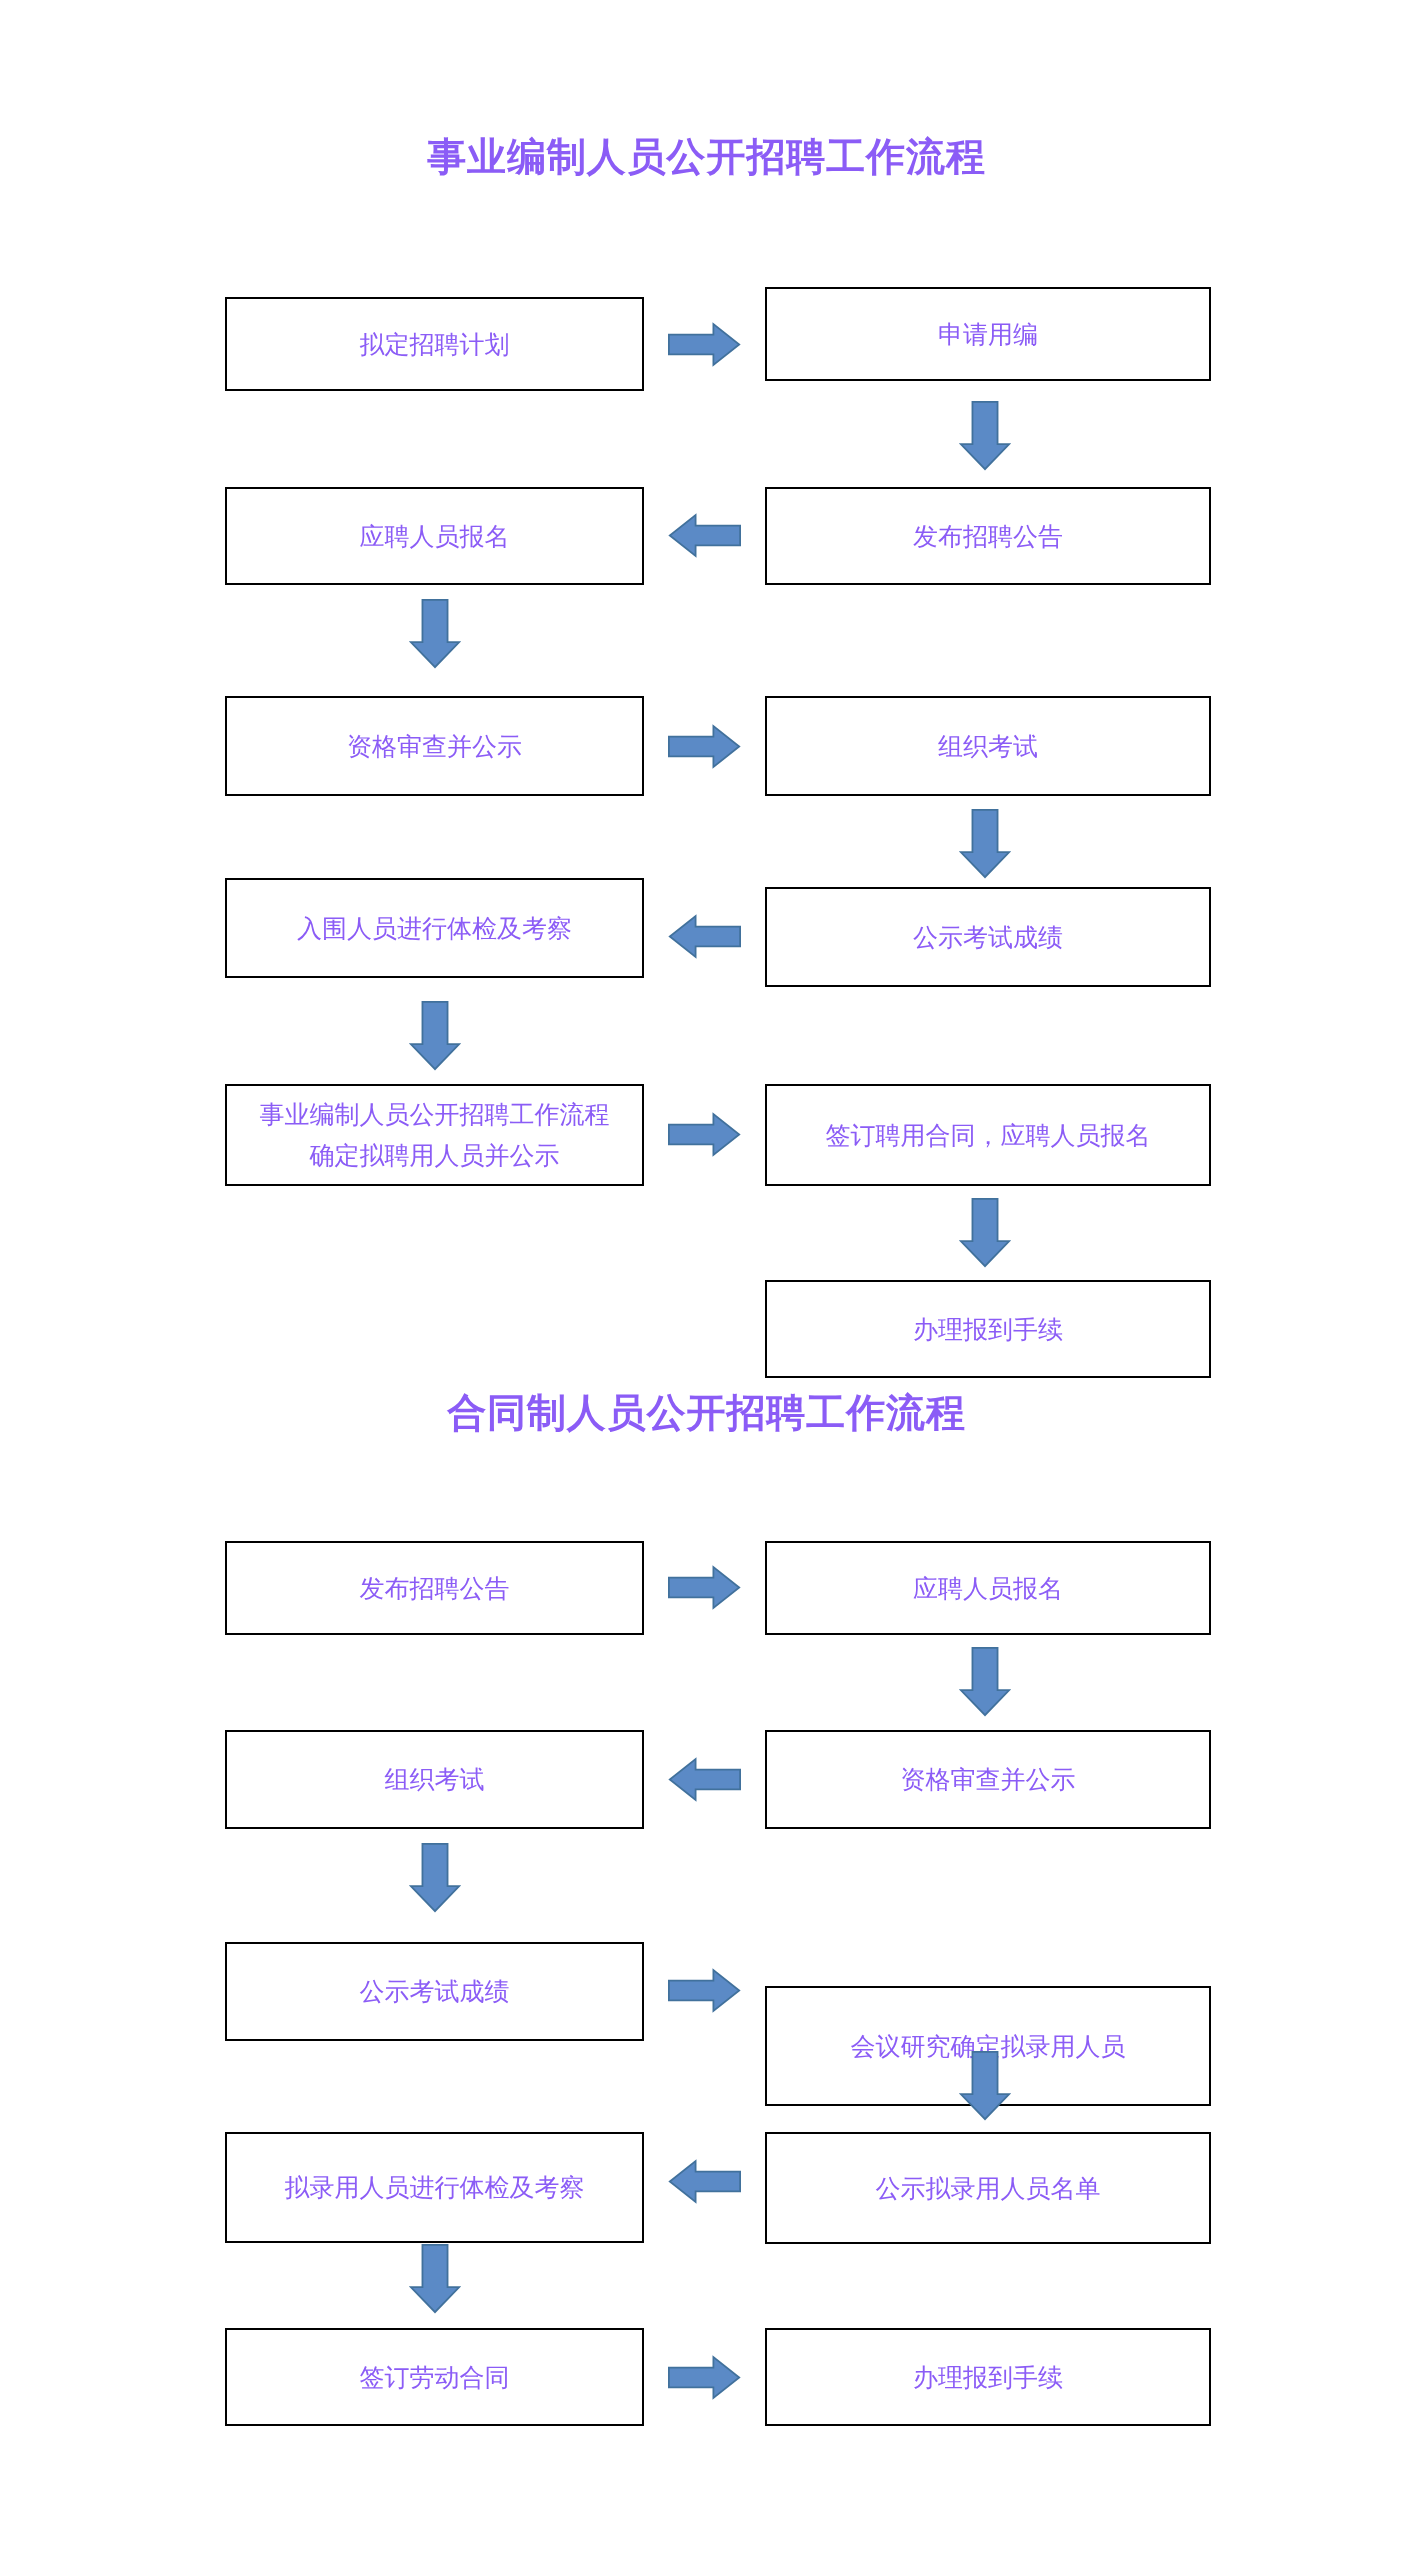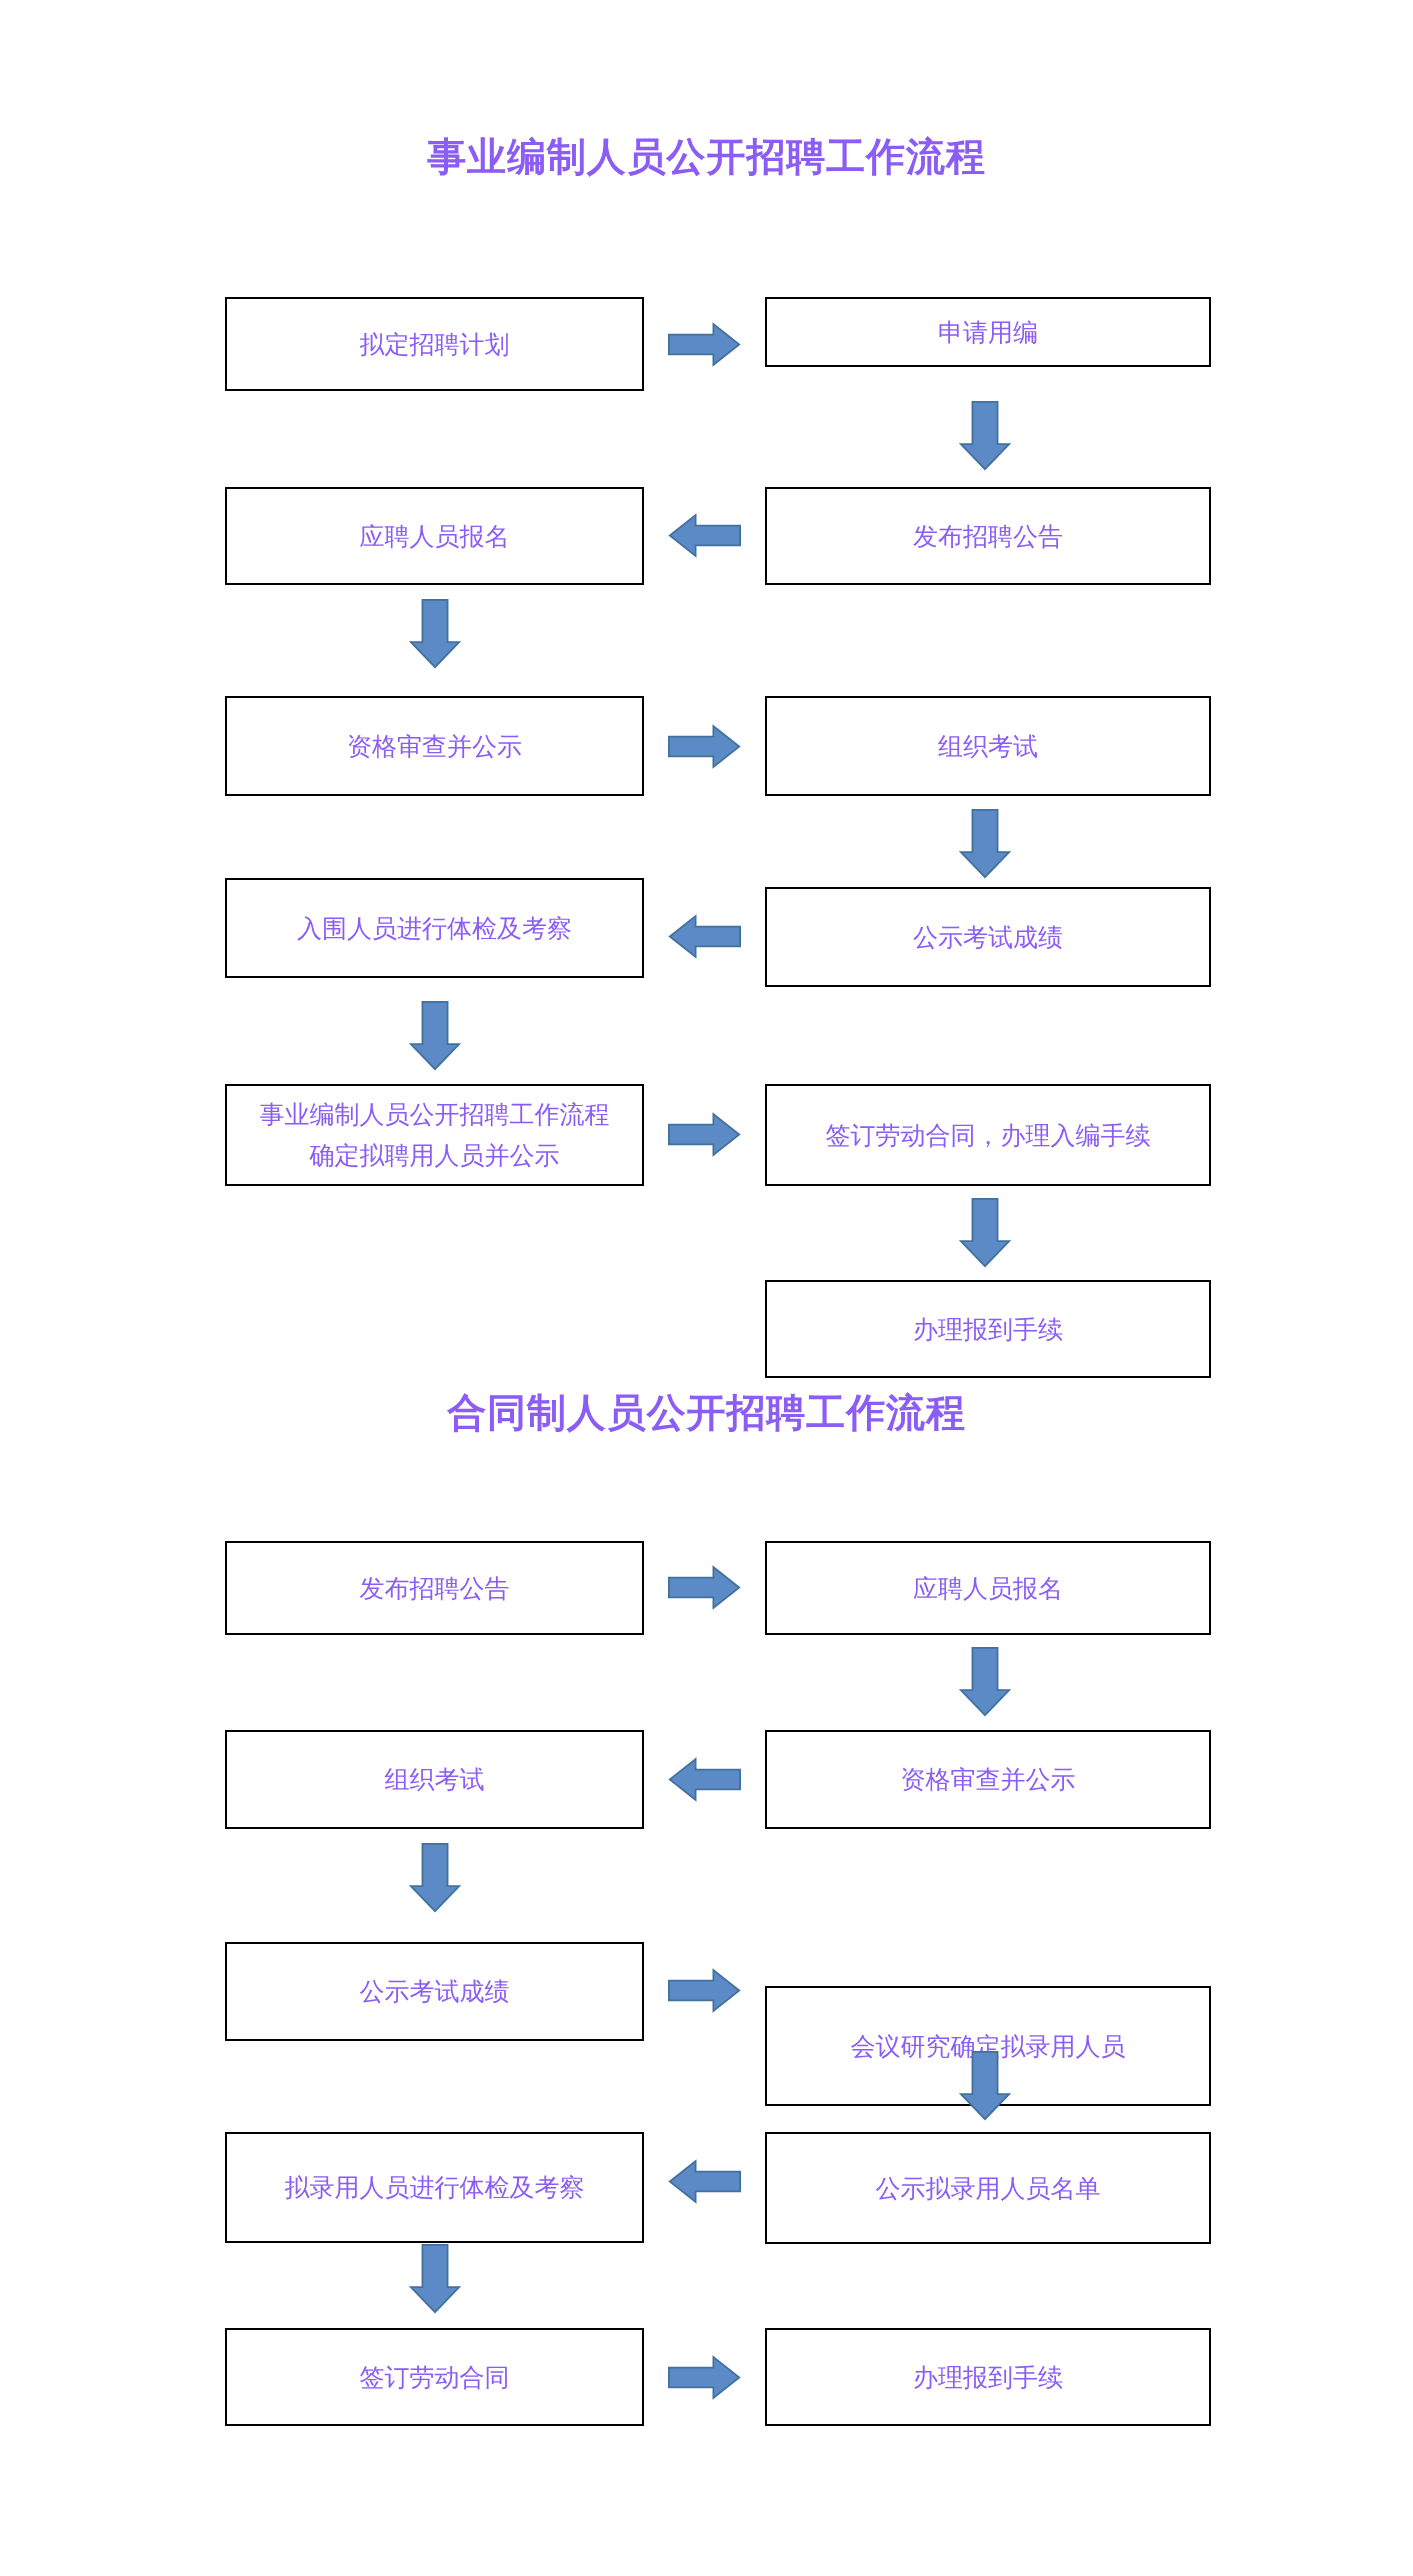--- a/index.html
+++ b/index.html
@@ -56,30 +56,30 @@
   .v-arrow-r { left: 959px; }
 </style>
 </head>
 <body>
 
 <div class="page">
 
   <div class="flow-title" style="top:130px">事业编制人员公开招聘工作流程</div>
 
   <div class="box col-l" style="top:297px;height:94px">拟定招聘计划</div>
-  <div class="box col-r" style="top:297px;height:70px">申请用编</div>
+  <div class="box col-r" style="top:287px;height:94px">申请用编</div>
   <div class="box col-l" style="top:487px;height:98px">应聘人员报名</div>
   <div class="box col-r" style="top:487px;height:98px">发布招聘公告</div>
   <div class="box col-l" style="top:696px;height:100px">资格审查并公示</div>
   <div class="box col-r" style="top:696px;height:100px">组织考试</div>
   <div class="box col-l" style="top:878px;height:100px">入围人员进行体检及考察</div>
   <div class="box col-r" style="top:887px;height:100px">公示考试成绩</div>
   <div class="box col-l" style="top:1084px;height:102px">事业编制人员公开招聘工作流程
 确定拟聘用人员并公示</div>
-  <div class="box col-r" style="top:1084px;height:102px">签订劳动合同，办理入编手续</div>
+  <div class="box col-r" style="top:1084px;height:102px">签订聘用合同，应聘人员报名</div>
   <div class="box col-r" style="top:1280px;height:98px">办理报到手续</div>
 
   <div class="arrow h-arrow" style="top:322px">
     <svg width="73" height="45" viewBox="0 0 82 50">
         <polygon points="1,14 51,14 51,2 80,25 51,48 51,36 1,36"></polygon>
       </svg>
   </div>
   <div class="arrow v-arrow-r" style="top:401px">
     <svg width="52" height="70" viewBox="0 0 58 78">
         <polygon points="15,1 43,1 43,48 56,48 29,76 2,48 15,48"></polygon>

